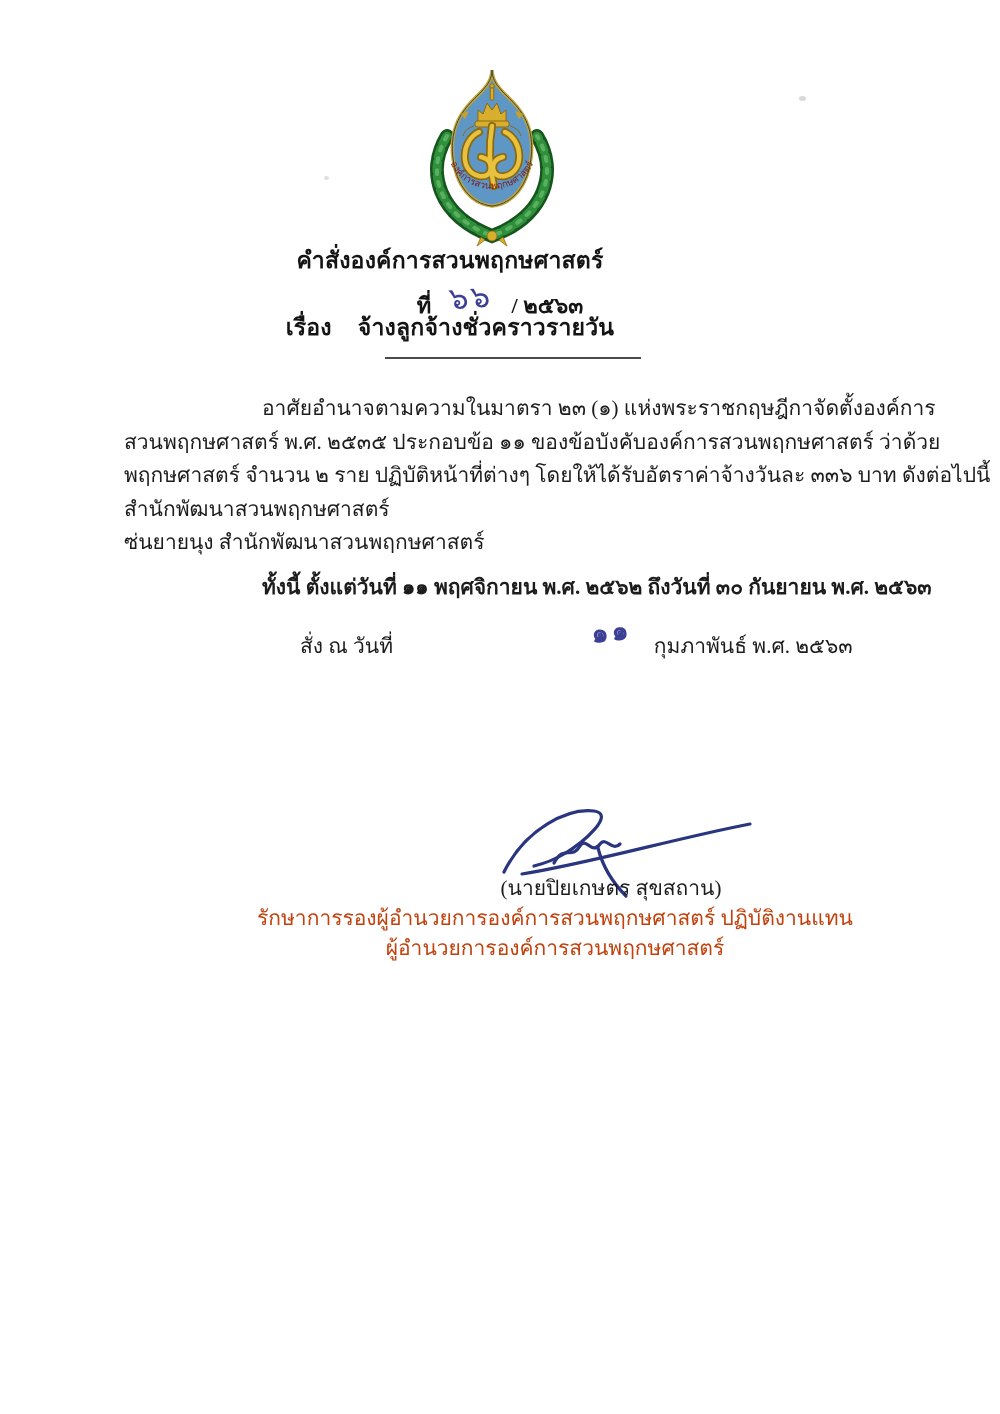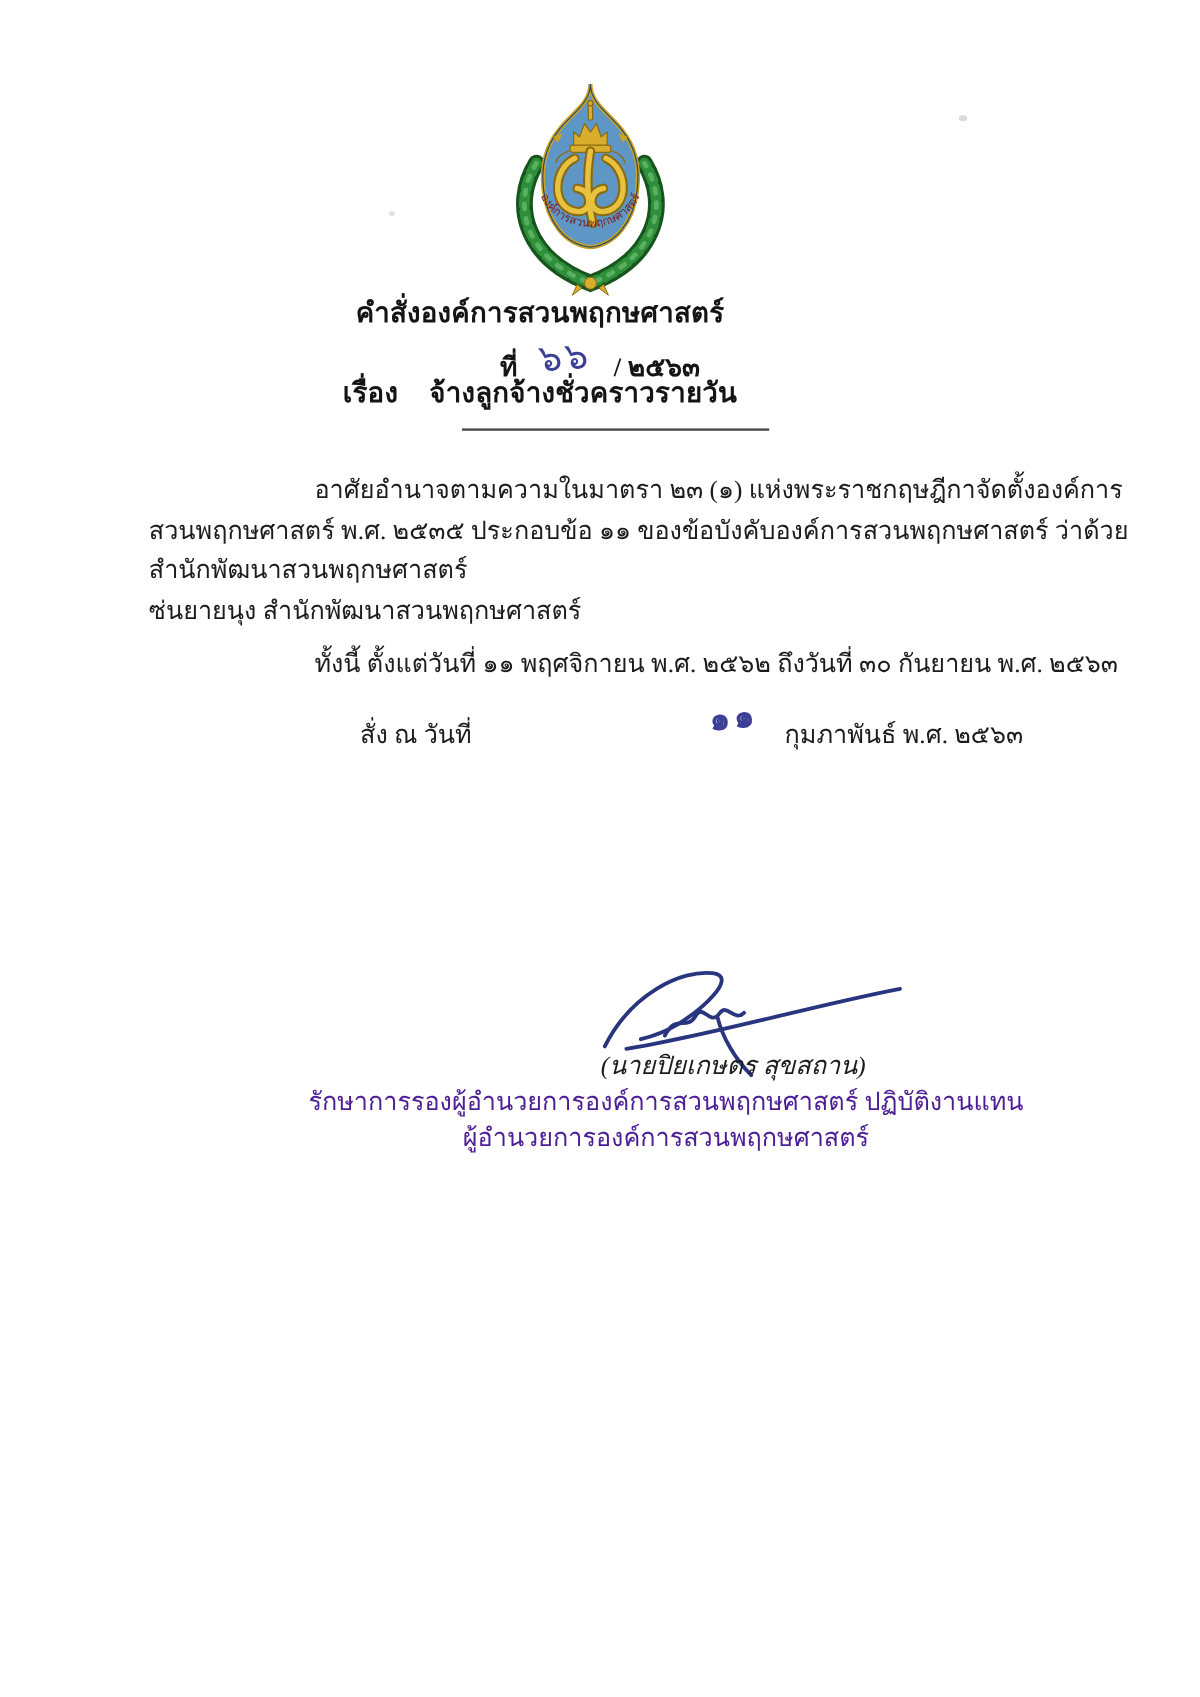--- a/index.html
+++ b/index.html
@@ -41,35 +41,35 @@
     border-top:2px solid #4a4a4a;
   }
   
   .body-block{
     position:absolute;left:124px;top:392px;width:762px;
     font-size:21px;line-height:33.6px;color:#1c1c1c;
   }
   .bline{white-space:nowrap;}
   .ind{text-indent:138px;}
   .gap-l{margin-top:11px;}
-  .effective{white-space:nowrap;text-indent:138px;}
+  .effective{white-space:nowrap;text-indent:138px;font-weight:bold;}
   .order-line{white-space:nowrap;margin-top:23px;text-indent:176px;}
   .hand-day{
     font-size:27px;transform:rotate(-6deg) translateY(-3px);
     margin:0 16px 0 18px;letter-spacing:3px;font-weight:bold;
   }
   
   .sig-svg{position:absolute;left:492px;top:800px;width:270px;height:100px;}
   .sig-name{
     position:absolute;left:471px;top:871px;width:280px;text-align:center;
-    font-size:21px;color:#1c1c1c;white-space:nowrap;font-style:italic;
+    font-size:21px;color:#1c1c1c;white-space:nowrap;
   }
   .sig-title{
     position:absolute;left:255px;width:600px;text-align:center;
-    font-size:21px;color:#4c1d95;white-space:nowrap;
+    font-size:21px;color:#c2410c;white-space:nowrap;
   }
   .st1{top:901px;}
   .st2{top:931px;}
   
   .speck{position:absolute;border-radius:50%;background:#b9b9b9;}
   .sp1{left:799px;top:96px;width:7px;height:5px;opacity:.55;}
   .sp2{left:324px;top:176px;width:5px;height:4px;opacity:.45;}
 </style>
 </head>
 <body>
@@ -139,20 +139,21 @@
 
   <div class="title-line t3">
     <span>เรื่อง</span><span class="subject-gap"></span><span>จ้างลูกจ้างชั่วคราวรายวัน</span>
   </div>
 
   <div class="divider"></div>
 
   <div class="body-block">
     <div class="bline ind">อาศัยอำนาจตามความในมาตรา ๒๓ (๑) แห่งพระราชกฤษฎีกาจัดตั้งองค์การ</div>
     <div class="bline">สวนพฤกษศาสตร์  พ.ศ. ๒๕๓๕  ประกอบข้อ ๑๑ ของข้อบังคับองค์การสวนพฤกษศาสตร์ ว่าด้วย</div>
+    <div class="bline">พฤกษศาสตร์ จำนวน ๒ ราย ปฏิบัติหน้าที่ต่างๆ โดยให้ได้รับอัตราค่าจ้างวันละ ๓๓๖ บาท  ดังต่อไปนี้</div>
 
     <div class="bline">สำนักพัฒนาสวนพฤกษศาสตร์</div>
 
     <div class="bline">ซ่นยายนุง สำนักพัฒนาสวนพฤกษศาสตร์</div>
 
     <div class="effective gap-l">ทั้งนี้  ตั้งแต่วันที่ ๑๑  พฤศจิกายน  พ.ศ. ๒๕๖๒  ถึงวันที่ ๓๐ กันยายน  พ.ศ. ๒๕๖๓</div>
 
     <div class="order-line">
       <span>สั่ง ณ วันที่</span>
       <span class="hand hand-day">๑๑</span>

